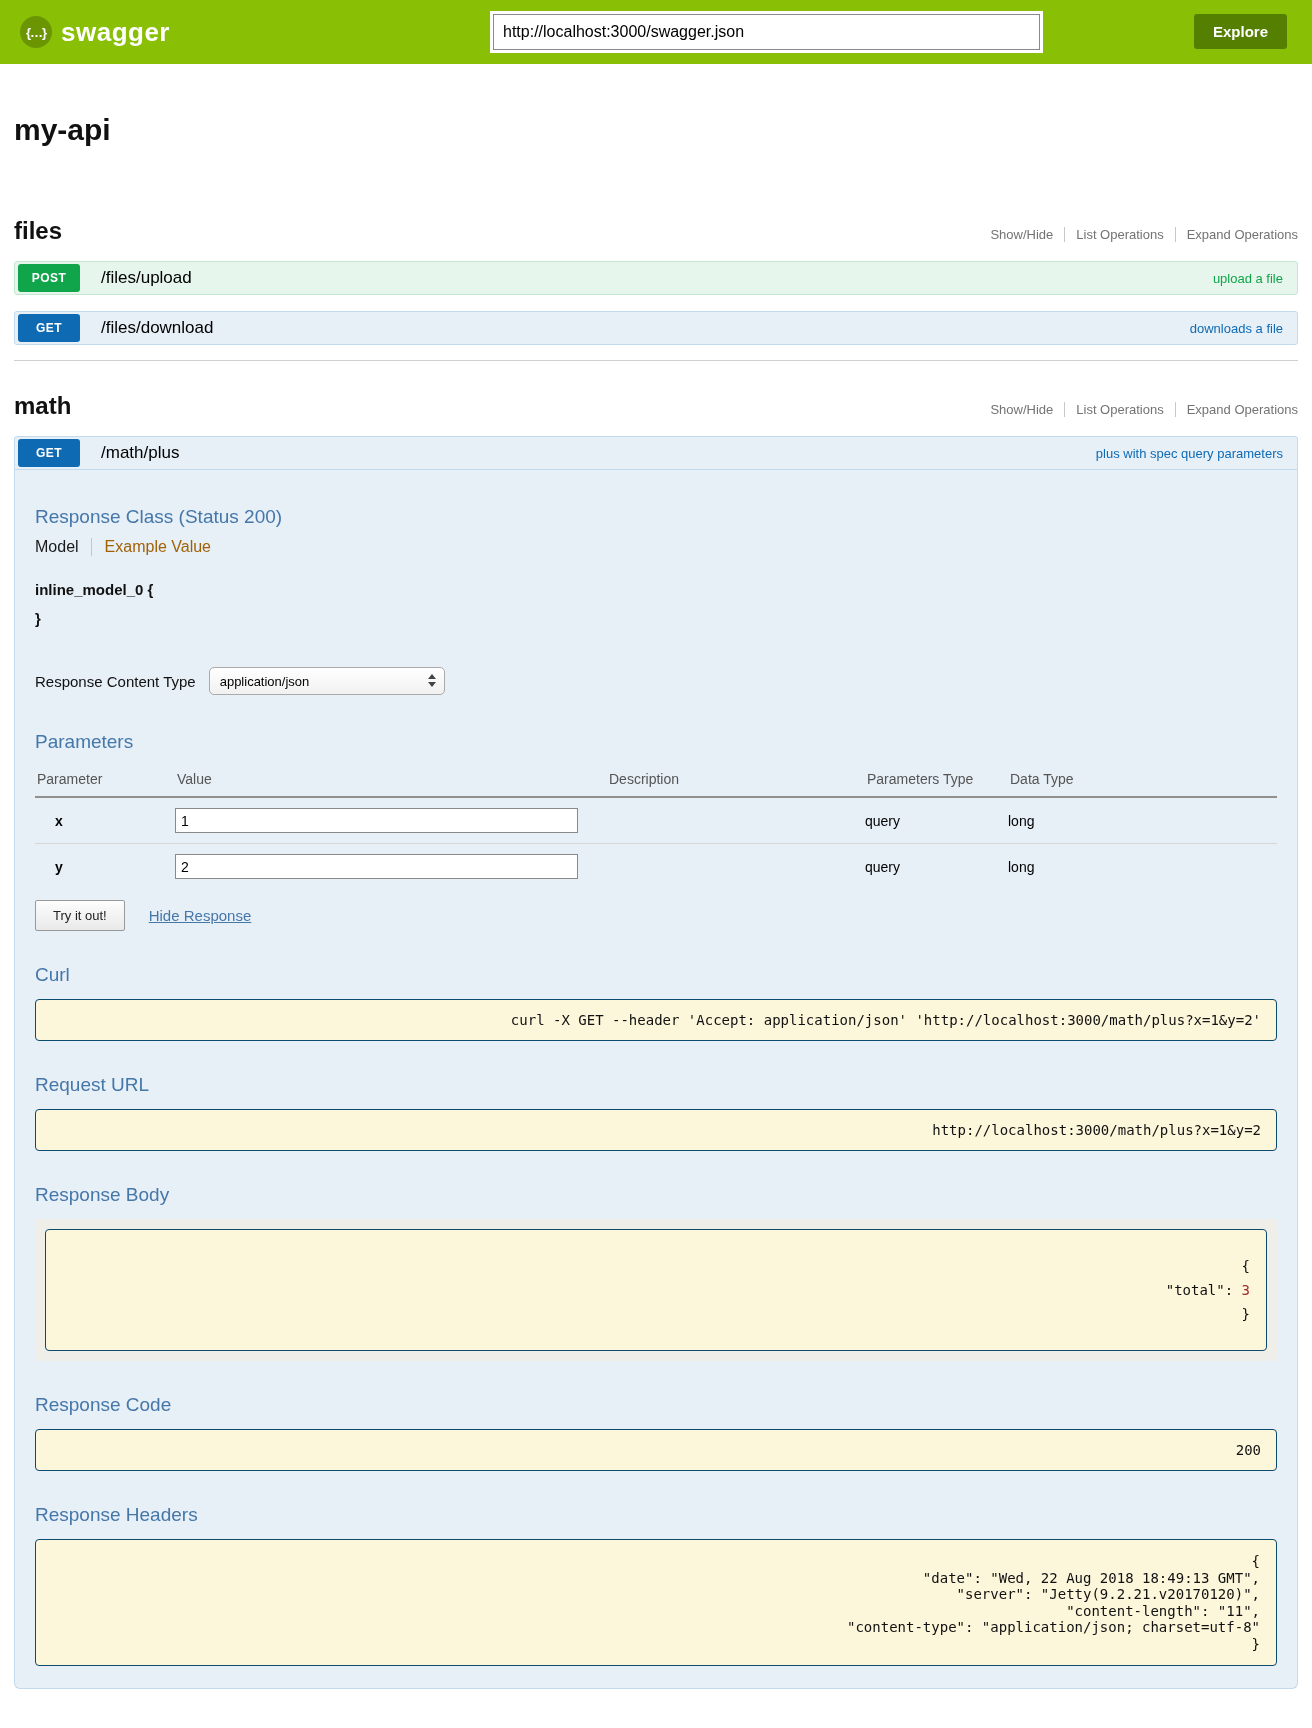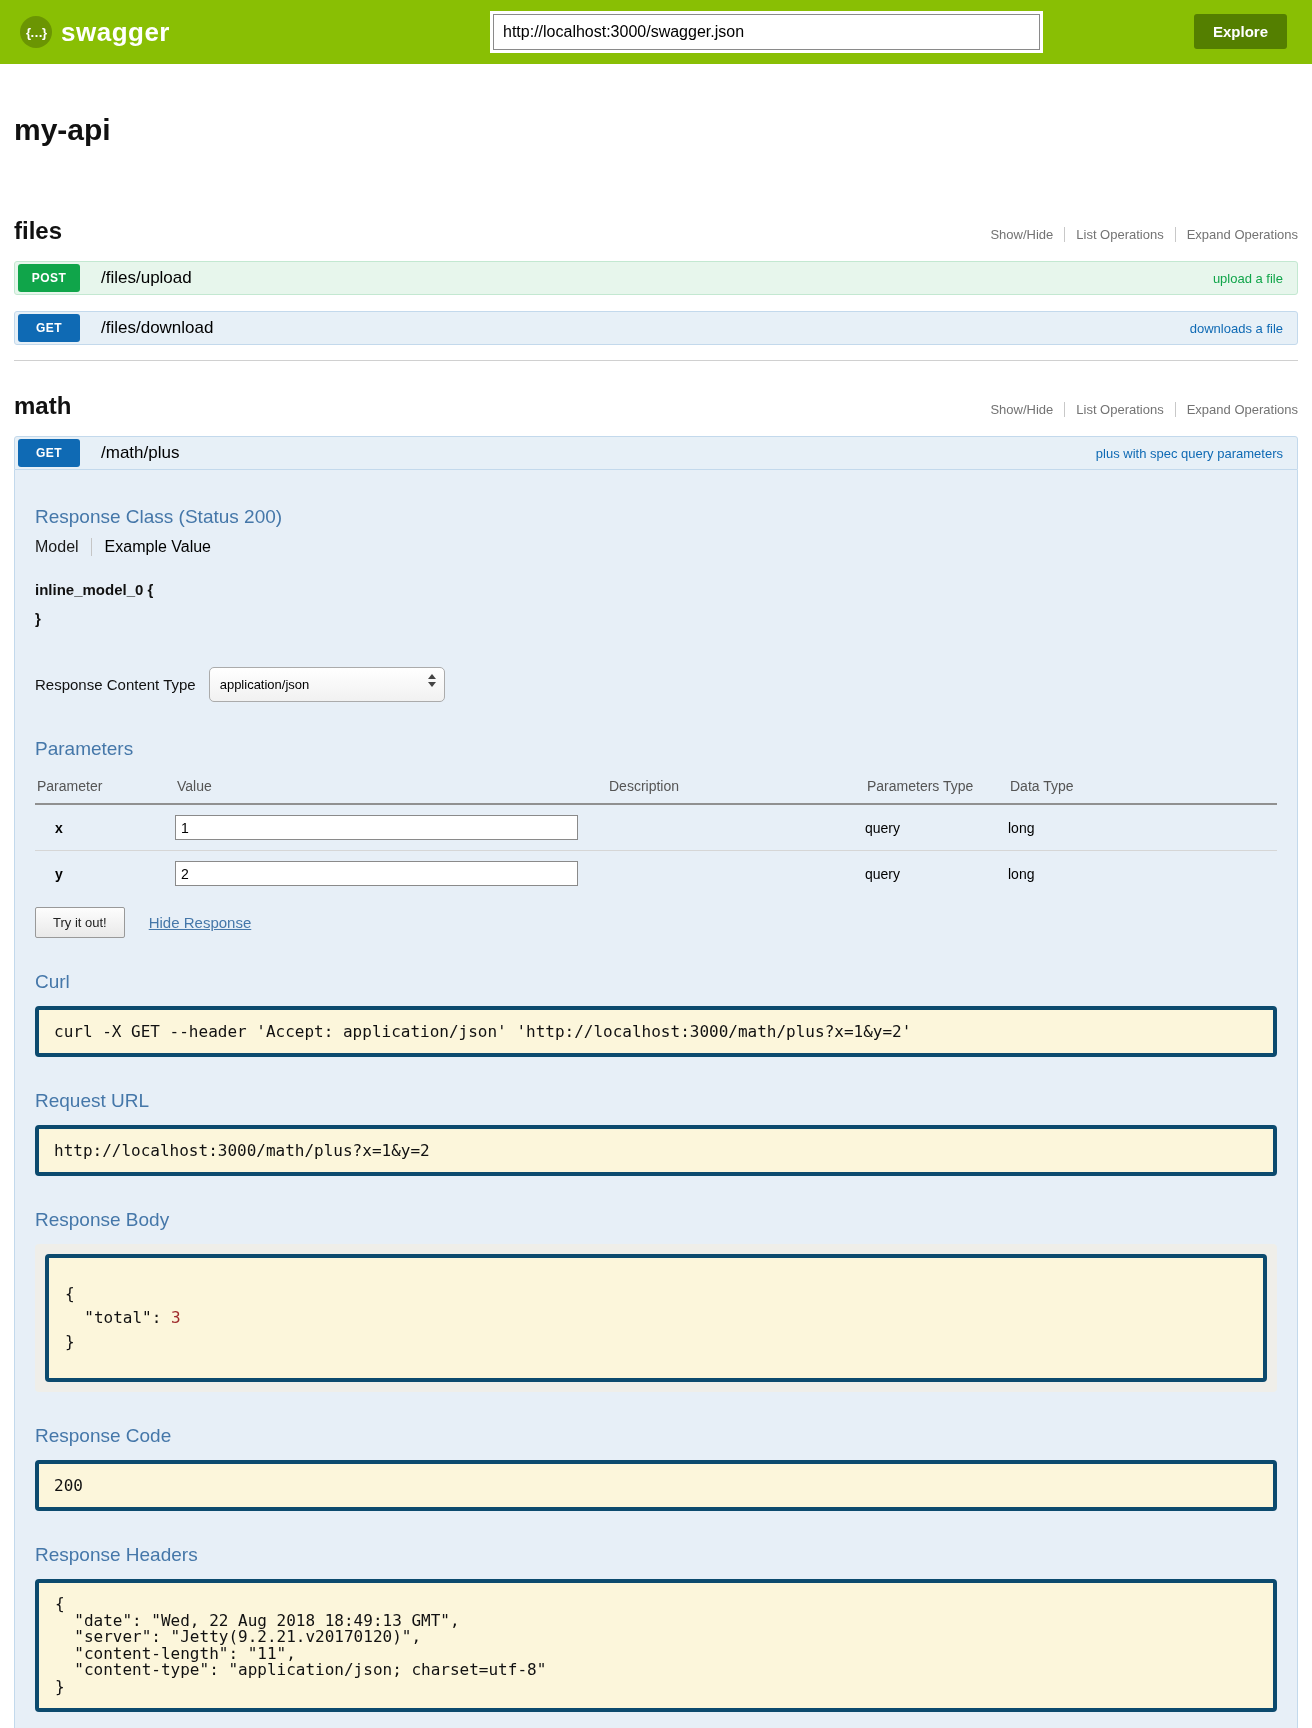--- a/index.html
+++ b/index.html
@@ -80,36 +80,36 @@
 
   
   .op-content {
     background:#e7eff7; border:1px solid #c3d9ec; border-top:none;
     border-radius:0 0 6px 6px; padding:36px 20px 22px 20px;
   }
   .panel-h { color:#4577a9; font-size:19px; font-weight:500; }
 
   .model-tabs { display:flex; align-items:center; margin-top:10px; font-size:16px; }
   .tab-model { color:#1a1a1a; cursor:pointer; padding-right:12px; }
-  .tab-example { color:#000000; cursor:pointer; padding-left:13px; border-left:1px solid #c5c5c5; }
+  .tab-example { color:#a16207; cursor:pointer; padding-left:13px; border-left:1px solid #c5c5c5; }
 
   .model-sig { margin-top:19px; font-size:15px; color:#111; }
   .model-sig .sig-line { line-height:29px; }
   .sig-open { font-weight:bold; }
   .sig-prop { padding-left:15px; }
   .prop-name { font-weight:bold; }
   .prop-type { color:#4d4db3; }
   .sig-close { font-weight:bold; }
 
   .rct-row { display:flex; align-items:center; margin-top:34px; gap:13px; }
   .rct-label { font-size:15px; color:#111; }
   .rct-select-wrap { position:relative; }
   .rct-select {
     -webkit-appearance:none; appearance:none;
-    width:236px; height:35px; padding:0 26px 0 10px;
+    width:236px; height:28px; padding:0 26px 0 10px;
     border:1px solid #ababab; border-radius:5px;
     background:linear-gradient(#ffffff,#f1f1f1);
     font-size:13px; color:#000; font-family:"Liberation Sans", sans-serif;
     cursor:pointer; outline:none;
   }
   .stepper {
     position:absolute; right:9px; top:7px; pointer-events:none;
     display:flex; flex-direction:column; gap:3px;
   }
   .stepper .tri-up { width:0; height:0; border-left:4px solid transparent; border-right:4px solid transparent; border-bottom:5px solid #444; }
@@ -140,24 +140,24 @@
     background:linear-gradient(#fdfdfd,#e9e9e9);
     border:1px solid #999; border-radius:2px; cursor:pointer;
     font-family:"Liberation Sans", sans-serif;
   }
   .hide-resp { color:#4577a9; font-size:15px; text-decoration:underline; cursor:pointer; }
 
   .block-h { margin-top:33px; }
 
   .code-box {
     margin-top:13px;
-    background:#fcf6db; border:4px solid #0c4a6e; border-radius:4px;
+    background:#fcf6db; border:1px solid #0c4a6e; border-radius:4px;
     padding:12px 15px;
-    font-family:"DejaVu Sans Mono", monospace; font-size:16px; color:#111;
-    white-space:pre; overflow:hidden;
+    font-family:"DejaVu Sans Mono", monospace; font-size:14px; color:#111;
+    white-space:pre; overflow:hidden;text-align:right;
   }
   .body-wrap {
     margin-top:13px; background:#efeee9; border-radius:4px; padding:10px;
   }
   .body-wrap .code-box { margin-top:0; padding:24px 16px; line-height:24px; }
   .json-number { color:#9e2a2b; }
   .headers-box { line-height:16.5px; padding:13px 16px; }
 </style>
 </head>
 <body>

